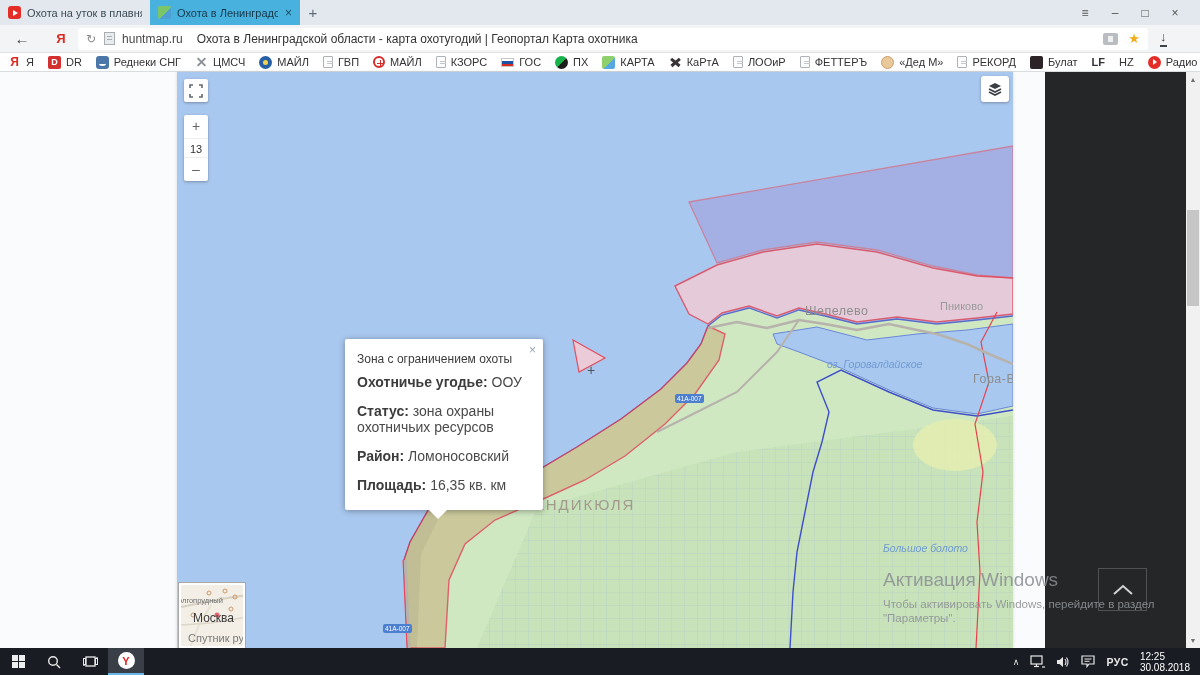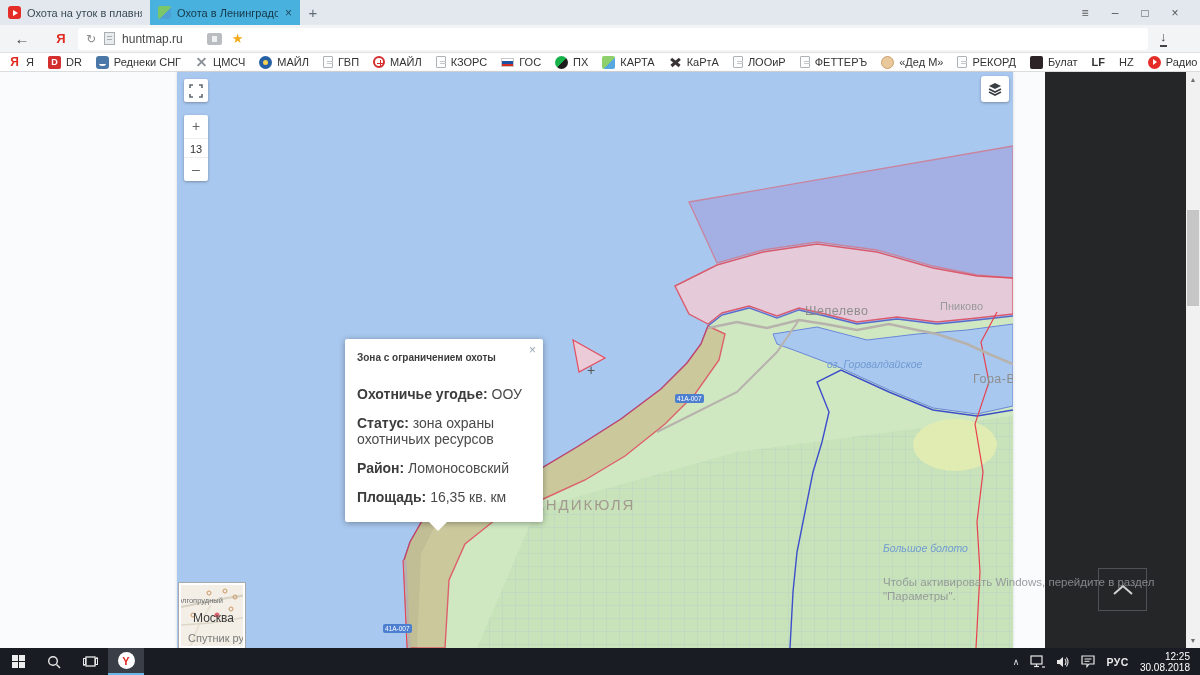--- a/index.html
+++ b/index.html
@@ -79,21 +79,21 @@
   .fs-btn { position:absolute; left:7px; top:7px; width:24px; height:23px; background:#fff; border-radius:2px; box-shadow:0 1px 3px rgba(0,0,0,.3); display:flex; align-items:center; justify-content:center; }
   .zoomctl { position:absolute; left:7px; top:43px; width:24px; background:#fff; border-radius:2px; box-shadow:0 1px 3px rgba(0,0,0,.3); text-align:center; }
   .zoomctl .zbtn { height:23px; line-height:23px; font-size:14px; color:#666; }
   .zoomctl .zlevel { height:20px; line-height:20px; font-size:11px; color:#333; border-top:1px solid #eee; border-bottom:1px solid #eee; }
   .layers-btn { position:absolute; left:804px; top:4px; width:28px; height:26px; background:#fff; border-radius:3px; box-shadow:0 1px 3px rgba(0,0,0,.3); display:flex; align-items:center; justify-content:center; }
 
   
   .popup { position:absolute; left:168px; top:267px; width:198px; background:#fff; border-radius:2px; box-shadow:0 1px 6px rgba(0,0,0,.35); padding:13px 12px 4px 12px; }
   .popup::after { content:""; position:absolute; left:84px; bottom:-9px; border-left:9px solid transparent; border-right:9px solid transparent; border-top:9px solid #fff; }
   .popup-close { position:absolute; right:7px; top:4px; font-size:12px; color:#9aa6af; }
-  .popup-title { font-size:10px; font-weight:bold; color:#3c3c3c; margin-bottom:23px; }
+  .popup-title { font-size:12px; font-weight:normal; color:#3c3c3c; margin-bottom:8px; }
   .popup-field { font-size:14px; color:#4a4a4a; margin-bottom:13px; }
   .pf-label { font-weight:bold; color:#3c3c3c; }
 
   
   .minimap { position:absolute; left:2px; top:511px; width:66px; height:65px; background:#f3efe6; border:2px solid #fff; outline:1px solid #a9a9a9; overflow:hidden; }
   .minimap .mm-l1 { position:absolute; left:-3px; top:11px; font-size:7.5px; color:#6d6d6d; white-space:nowrap; }
   .minimap .mm-l2 { position:absolute; left:12px; top:26px; font-size:12px; color:#3a3a3a; }
   .minimap .mm-l3 { position:absolute; left:7px; top:47px; font-size:11px; color:#7a7a7a; white-space:nowrap; }
 
   
@@ -110,21 +110,21 @@
   .wm3 { font-size:11.5px; margin-top:2px; opacity:.9; }
 
   
   .taskbar { position:absolute; left:0; top:648px; width:1200px; height:27px; background:#191d23; display:flex; align-items:stretch; z-index:50; }
   .tb-btn { width:36px; display:flex; align-items:center; justify-content:center; }
   .tb-btn.active-app { background:#3a3f47; border-bottom:2px solid #6ab6e8; }
   .ya-circle { width:17px; height:17px; background:#fff; border-radius:50%; color:#e0281e; font-weight:bold; font-size:11px; display:flex; align-items:center; justify-content:center; }
   .tray { margin-left:auto; display:flex; align-items:center; gap:11px; padding-right:10px; color:#e8e8e8; }
   .tray-chevron { font-size:9px; color:#e0e0e0; }
   .tray-lang { font-size:10.5px; letter-spacing:.5px;font-weight:bold; }
-  .tray-clock { text-align:right; font-size:10px; line-height:11px; color:#fff; }
+  .tray-clock { text-align:left; font-size:10px; line-height:11px; color:#fff; }
 </style>
 </head>
 <body>
 
 <div class="screen">
 
   <div class="tabbar">
       <div class="tab">
         <span class="fav fav-yt"></span>
         <span class="t-label">Охота на уток в плавнях - С</span>
@@ -144,20 +144,21 @@
     </div>
   </div>
 
   <div class="addrbar">
     <span class="nav-back">←</span>
     <span class="nav-ya">Я</span>
     <div class="addr-field">
       <span class="addr-reload">↻</span>
       <span class="addr-pageicon"></span>
       <span class="addr-url">huntmap.ru</span>
+      <span class="addr-title">Охота в Ленинградской области - карта охотугодий | Геопортал Карта охотника</span>
       <span class="addr-camera"></span>
       <span class="addr-star">★</span>
     </div>
     <span class="addr-download">↓</span>
   </div>
 
   <div class="bmbar">
     <div class="bm">
         <span class="bi bi-ya">Я</span>
         <span class="bm-label">Я</span>
@@ -347,20 +348,21 @@
 
     <div class="dark-panel">
       <div class="scrolltop-btn">
         <svg width="22" height="12" viewBox="0 0 22 12">
           <path d="M2,10 L11,2 L20,10" fill="none" stroke="#d2d2d2" stroke-width="2"></path>
         </svg>
       </div>
     </div>
 
     <div class="watermark">
+      <div class="wm1">Активация Windows</div>
       <div class="wm2">Чтобы активировать Windows, перейдите в раздел</div>
       <div class="wm3">"Параметры".</div>
     </div>
 
     <div class="scrollbar">
       <div class="sb-up">▲</div>
       <div class="sb-thumb"></div>
       <div class="sb-down">▼</div>
     </div>
   </div>

